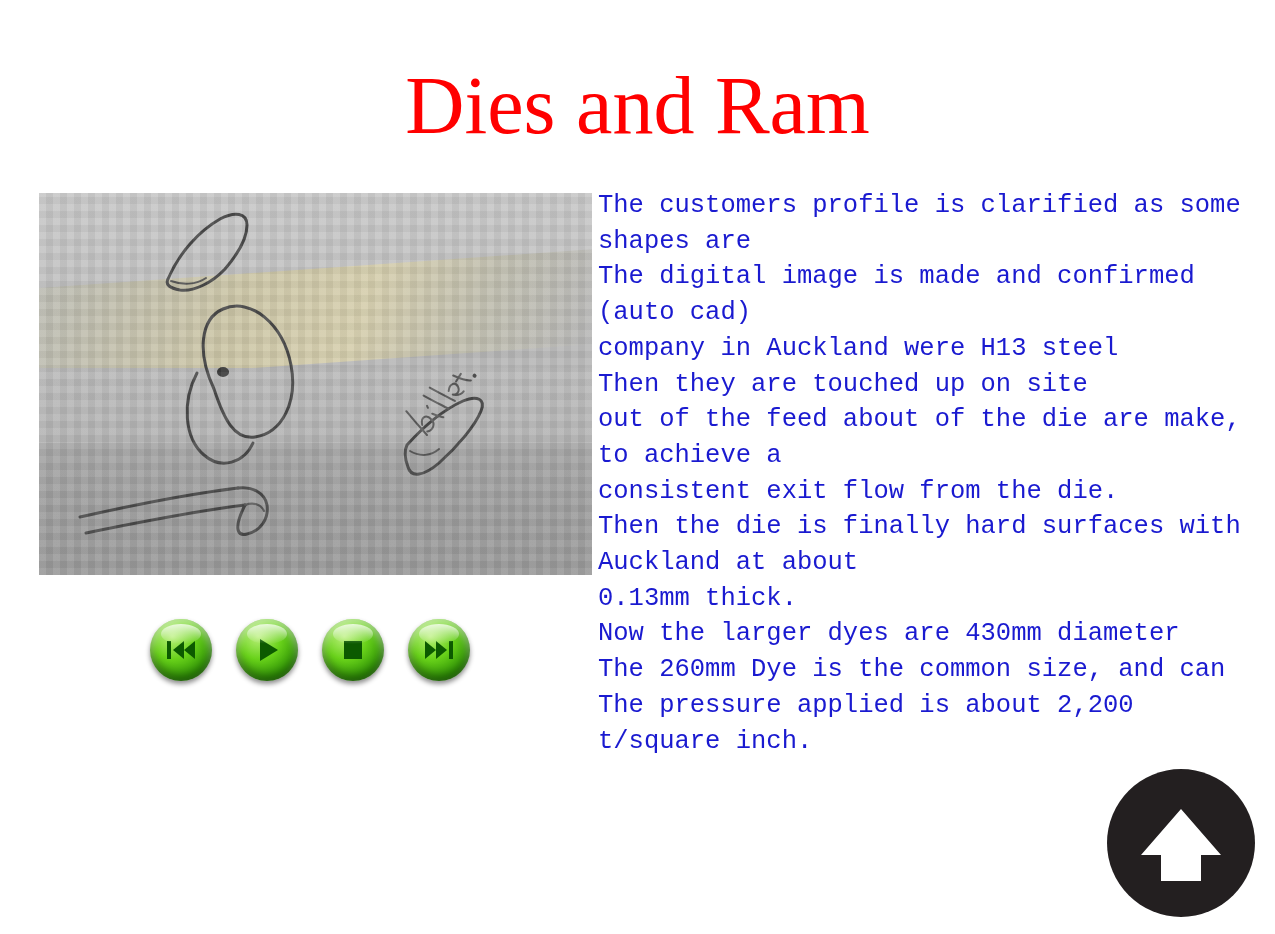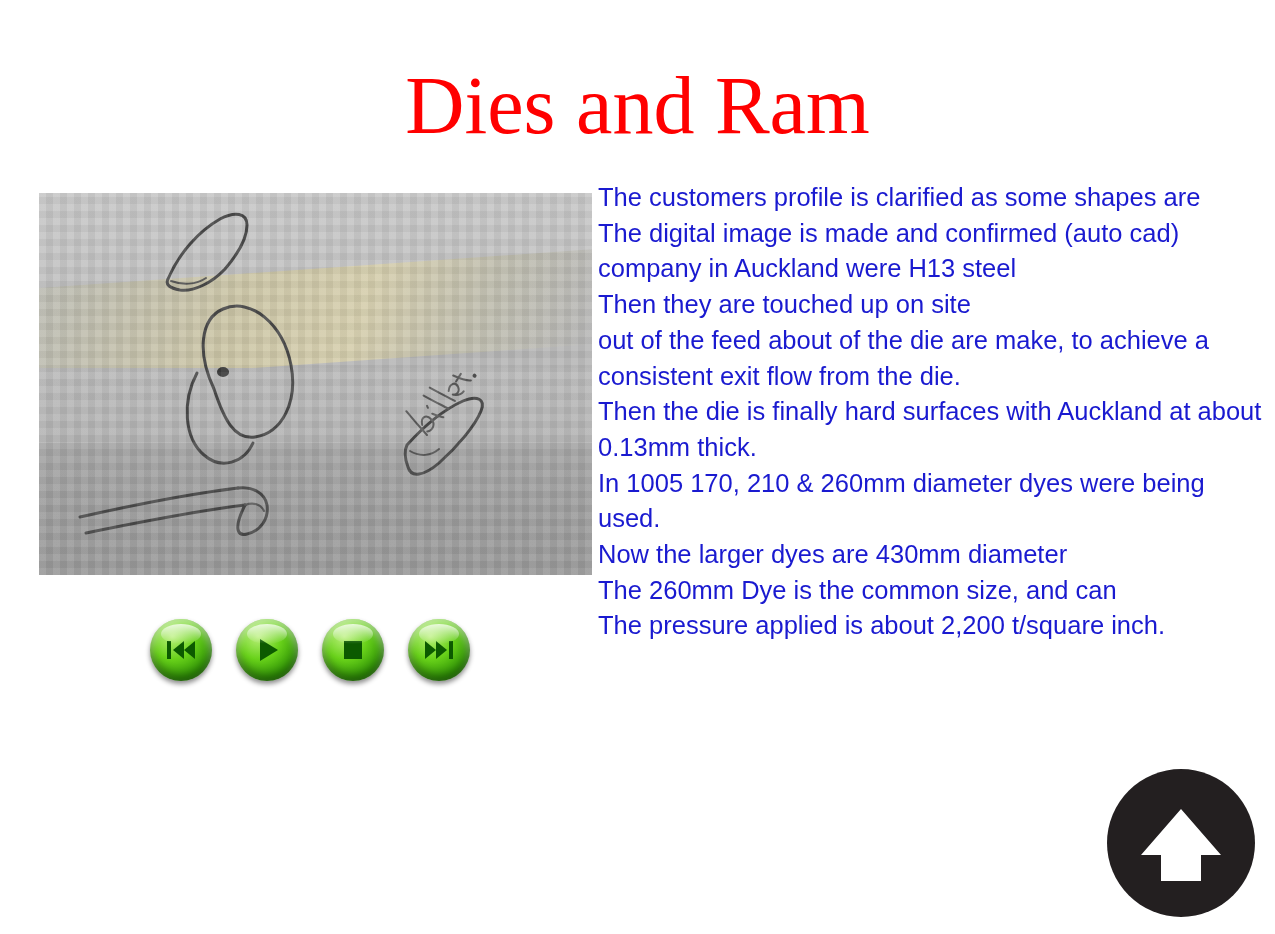--- a/index.html
+++ b/index.html
@@ -127,24 +127,24 @@
   .gl { fill: #0c5a00; }
   #btn-first { left: 0; }
   #btn-play  { left: 86px; }
   #btn-stop  { left: 172px; }
   #btn-last  { left: 258px; }
 
   
   #body-text {
     position: absolute;
     left: 598px;
-    top: 180px;
+    top: 188px;
     width: 672px;
     color: #1a1ad0;
-    font-family: Liberation Sans, sans-serif;
+    font-family: Liberation Mono, monospace;
     font-size: 25.5px;
     line-height: 35.7px;
   }
   #body-text p { margin: 0; }
 
   
   #home-button {
     position: absolute;
     left: 1107px;
     top: 769px;
@@ -248,21 +248,20 @@
 
   <div id="body-text">
     <p>The customers profile is clarified as some shapes are</p>
     <p>The digital image is made and confirmed (auto cad)</p>
     <p>company in Auckland were H13 steel</p>
     <p>Then they are touched up on site</p>
     <p>out of the feed about of the die are make, to achieve a</p>
     <p>consistent exit flow from the die.</p>
     <p>Then the die is finally hard surfaces with Auckland at about</p>
     <p>0.13mm thick.</p>
-    <p>In 1005 170, 210 &amp; 260mm diameter dyes were being used.</p>
     <p>Now  the larger dyes are 430mm diameter</p>
     <p>The 260mm Dye is the common size, and can</p>
     <p>The pressure applied is about 2,200 t/square inch.</p>
   </div>
 
   <div id="home-button">
     <svg width="148" height="148" viewBox="0 0 148 148">
       <polygon fill="#ffffff" points="74,40 114,86 94,86 94,112 54,112 54,86 34,86"></polygon>
     </svg>
   </div>

